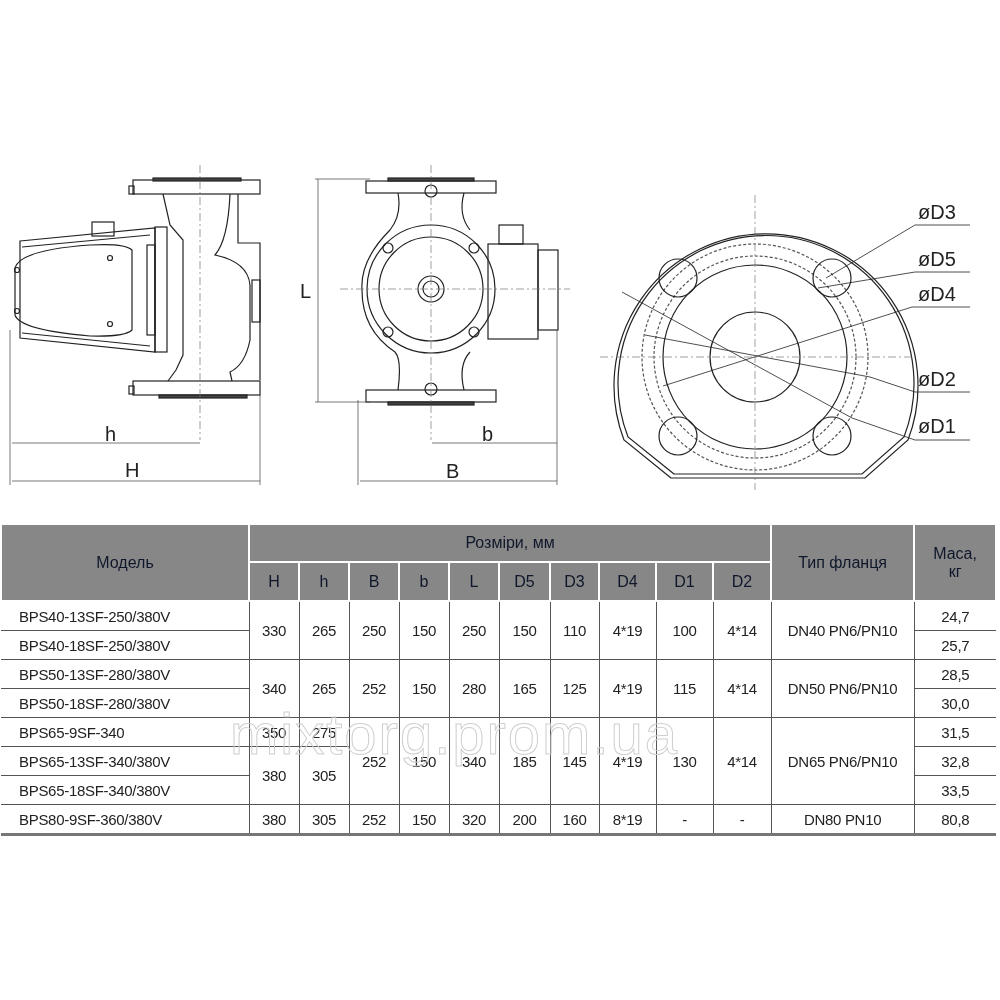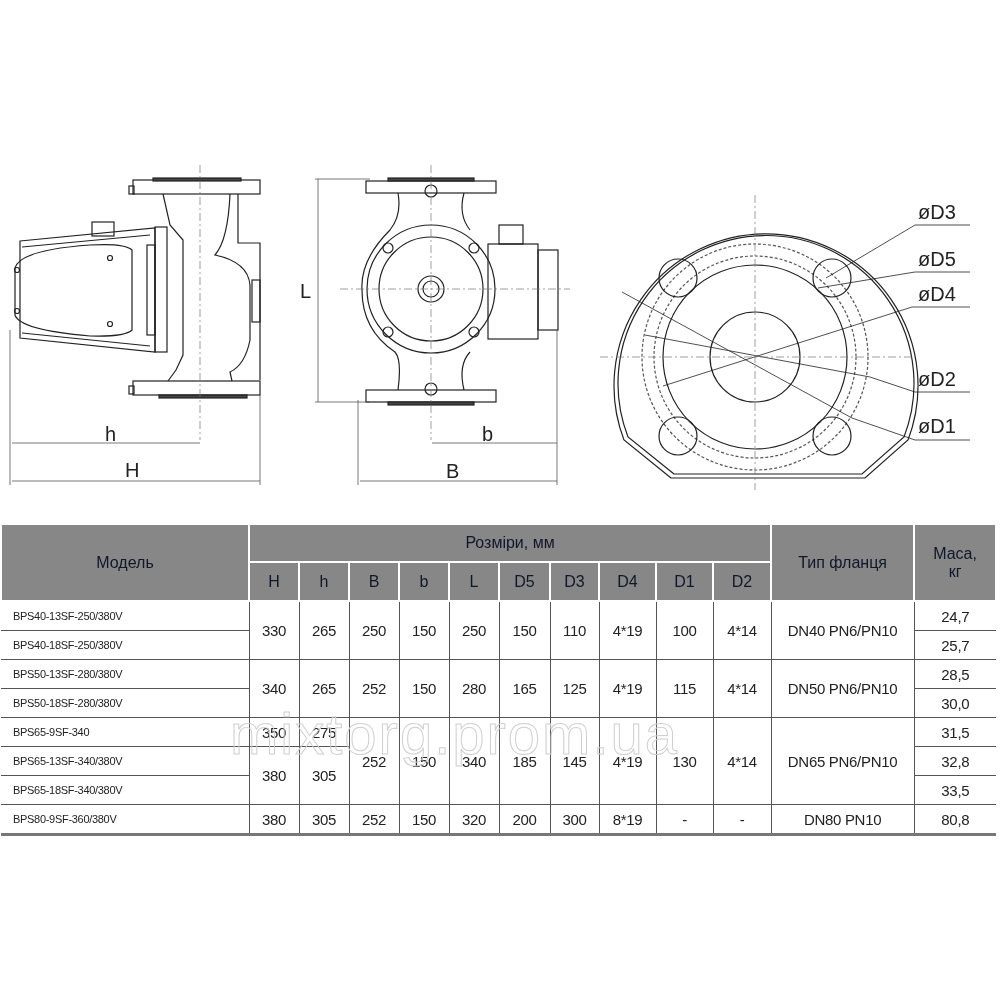--- a/index.html
+++ b/index.html
@@ -4,21 +4,21 @@
 <style>
   html, body { margin:0; padding:0; background:#ffffff; }
   body { width:1000px; height:1000px; position:relative; overflow:hidden; font-family:"Liberation Sans", sans-serif; }
   .drawing { position:absolute; left:0; top:0; width:1000px; height:520px; }
   .tbl { position:absolute; left:0; top:523px; width:995px; }
   table { border-collapse:collapse; width:995px; table-layout:fixed; }
   th { background:#878787; color:#0f172a; font-family:"Liberation Sans Narrow","Liberation Sans", sans-serif; font-weight:normal; font-size:16px; border:2px solid #ffffff; padding:0; text-align:center; }
   th.top { height:36px; }
   th.sub { height:37px; }
   td { font-family:"Liberation Sans", sans-serif; font-size:15px; color:#222; text-align:center; border-left:1px solid #555; border-right:1px solid #555; padding:0; height:28px; letter-spacing:-0.3px; }
-  td.model { text-align:left; padding-left:12px; border-left:none; border-bottom:1px solid #555; font-size:11px; }
+  td.model { text-align:left; padding-left:18px; border-left:none; border-bottom:1px solid #555; font-size:15px; }
   td.mass { border-right:none; border-bottom:1px solid #555; }
   tr.grp td { border-top:1px solid #555; }
   tr.last td { border-bottom:3px solid #777; }
   .wm { position:absolute; left:230px; top:700px; font-size:58px; color:transparent; -webkit-text-stroke:1px #cfcfcf; letter-spacing:2px; pointer-events:none; font-family:"Liberation Sans", sans-serif;text-align:center; }
 </style>
 </head>
 <body>
 
 <svg class="drawing" viewBox="0 0 1000 520" xmlns="http://www.w3.org/2000/svg">
   <g fill="none" stroke="#222" stroke-width="1.2">
@@ -248,21 +248,21 @@
     </tr>
 
     <tr class="grp last">
       <td class="model">BPS80-9SF-360/380V</td>
       <td>380</td>
       <td>305</td>
       <td>252</td>
       <td>150</td>
       <td>320</td>
       <td>200</td>
-      <td>300</td>
+      <td>160</td>
       <td>8*19</td>
       <td>-</td>
       <td>-</td>
       <td>DN80 PN10</td>
       <td class="mass">80,8</td>
     </tr>
   </tbody>
 </table>
 </div>
 

